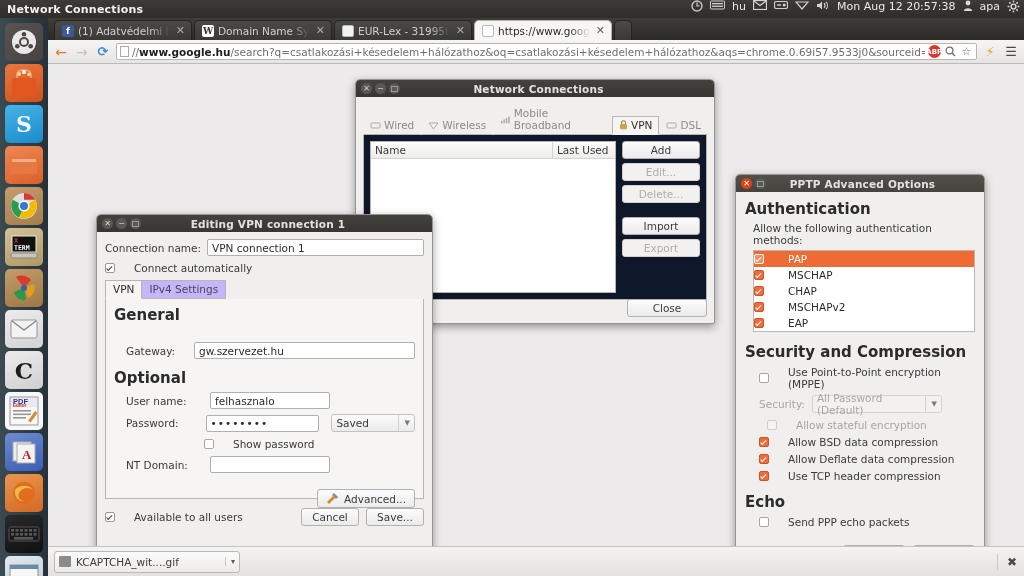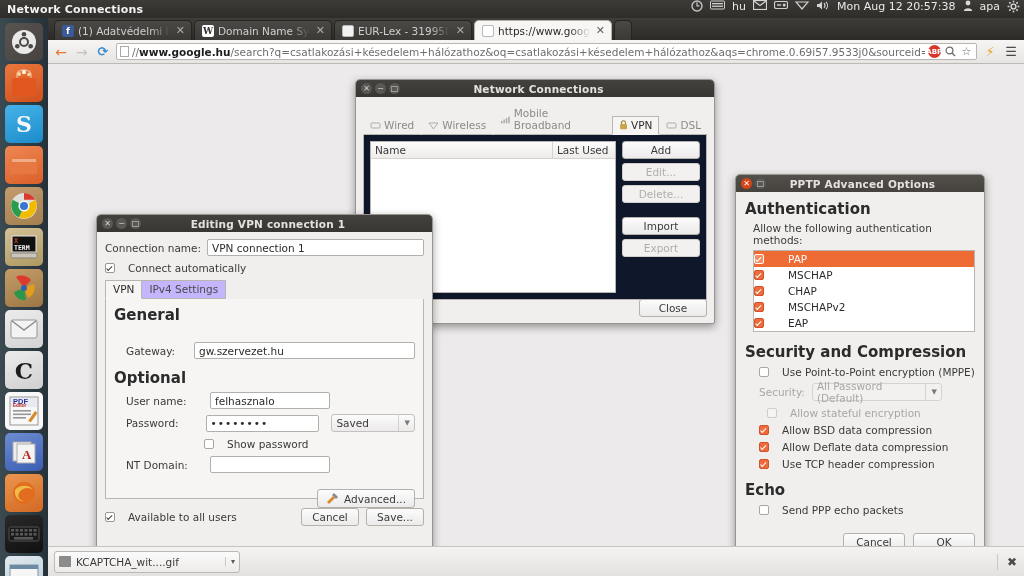--- a/index.html
+++ b/index.html
@@ -106,21 +106,21 @@
   .hdr { font-size:15px; font-weight:bold; color:#2b2b2b; }
   .chk { width:10px;height:10px;border:1px solid #a9a5a1;border-radius:2px;background:#fff;
     display:inline-flex; align-items:center; justify-content:center; flex:0 0 10px;}
   .chk.on { background:#ef6b3b; border-color:#d1532a; }
   .chk.on::after{content:'';width:5px;height:2px;border-left:1.5px solid #fff;border-bottom:1.5px solid #fff;
     transform:rotate(-45deg) translate(0px,-1px);}
   .chk.gon { background:#fff; border-color:#9b9793; }
   .chk.gon::after{content:'';width:5px;height:2px;border-left:1.5px solid #444;border-bottom:1.5px solid #444;
     transform:rotate(-45deg) translate(0px,-1px);}
   .chk.dis { border-color:#d0cdc9; background:#f5f4f3; }
-  .crow { display:flex; align-items:center; gap:13px; }
+  .crow { display:flex; align-items:center; gap:19px; }
 
   
   #netconn { left:355px; top:79px; width:360px; height:245px; }
   #nc-tabs { display:flex; align-items:flex-end; gap:0; padding:7px 6px 0 7px; }
   .nctab { display:flex; align-items:center; gap:3px; font-size:10.5px; color:#8e8a86;
     padding:2px 6px 3px 6px; border:1px solid transparent; border-bottom:1px solid #b9b5b1; }
   .nctab.act { color:#2c2c2c; background:#f6f5f4; border:1px solid #b9b5b1; border-bottom:1px solid #f6f5f4; }
   .nc-body { margin: 0 7px; border:1px solid #b9b5b1; border-top:none; background:#0f172a;
     height:165px; display:flex; padding:6px; gap:6px;}
   .nc-list { flex:1 1 auto; background:#fff; border:1px solid #b9b5b1; }
@@ -453,21 +453,21 @@
       <div class="nc-btns">
         <div class="gbtn">Add</div>
         <div class="gbtn dis">Edit...</div>
         <div class="gbtn dis">Delete...</div>
         <div class="gbtn" style="margin-top:10px;">Import</div>
         <div class="gbtn dis">Export</div>
       </div>
     </div>
 
     <div id="nc-footer">
-      <div class="gbtn" style="width:68px;">Close</div>
+      <div class="gbtn" style="width:80px;">Close</div>
     </div>
   </div>
 
   <div class="win" id="vpnwin">
     <div class="titlebar">
       <span class="wbtn">✕</span>
       <span class="wbtn">−</span>
       <span class="wbtn">□</span>
       <span class="ttl">Editing VPN connection 1</span>
     </div>

